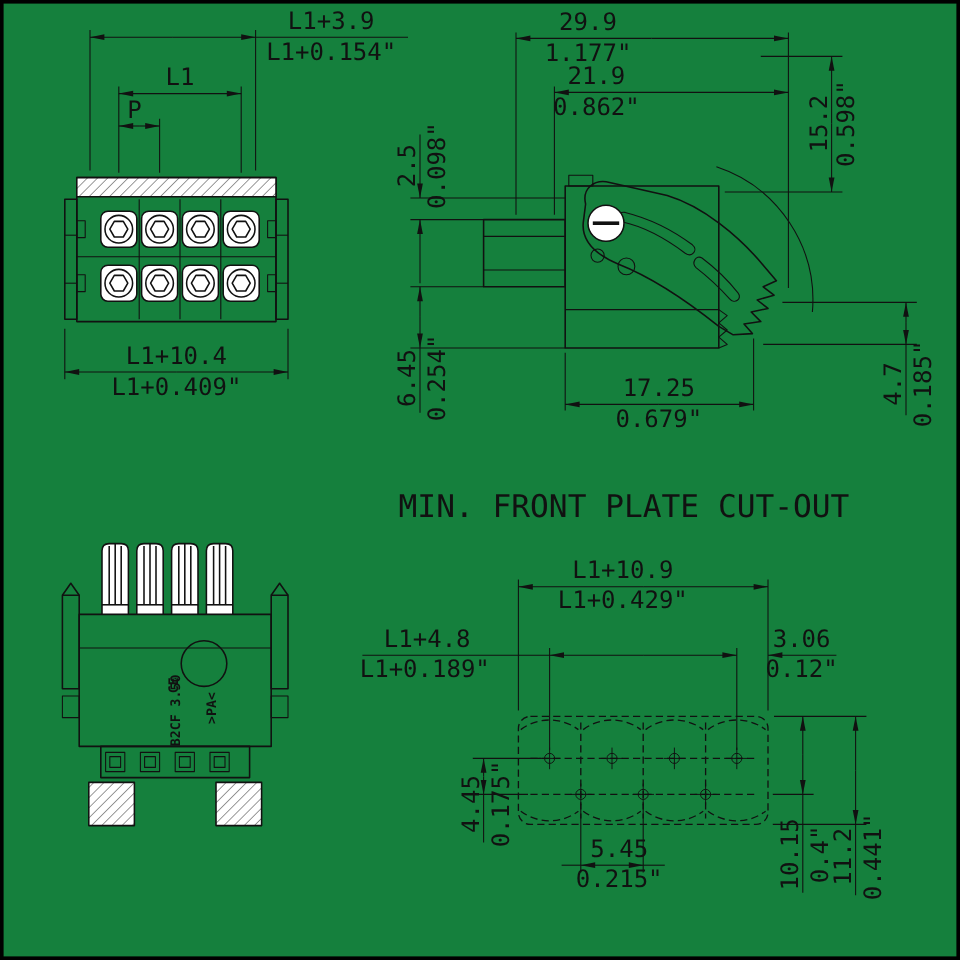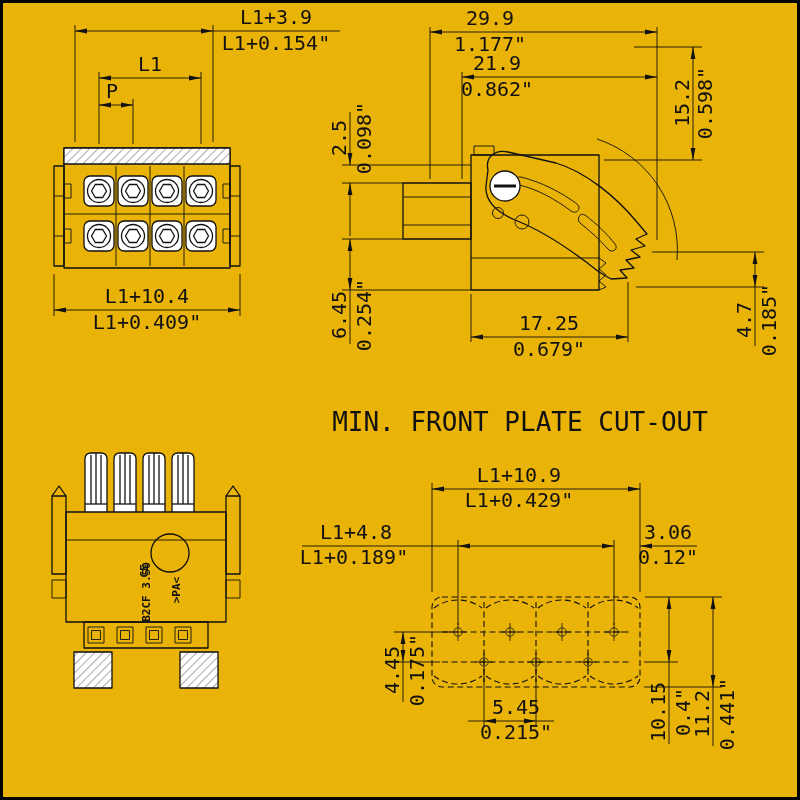--- a/index.html
+++ b/index.html
@@ -1,16 +1,16 @@
 <!DOCTYPE html>
 <html><head>
 <meta charset="utf-8">
 <style>
   html,body{margin:0;padding:0;background:#fff;}
-  .page{position:relative;width:800px;height:800px;background:#eab308;overflow:hidden;}
+  .page{position:relative;width:800px;height:800px;background:#15803d;overflow:hidden;}
   svg{position:absolute;left:0;top:0;}
   .draw{stroke:#111;stroke-width:1.3;fill:none;stroke-linejoin:round;}
   .thin{stroke-width:0.9;}
   .dim{stroke:#111;stroke-width:0.9;fill:none;}
   .dash{stroke-dasharray:6 3.5;stroke-width:1.1;}
   .ctr{stroke-width:0.8;}
   text{font-family:"DejaVu Sans Mono","Liberation Mono",monospace;font-size:20px;fill:#111;stroke:none;}
   .title-txt{font-size:26px;}
   .mark-txt{font-size:11px;font-weight:bold;}
 </style>

